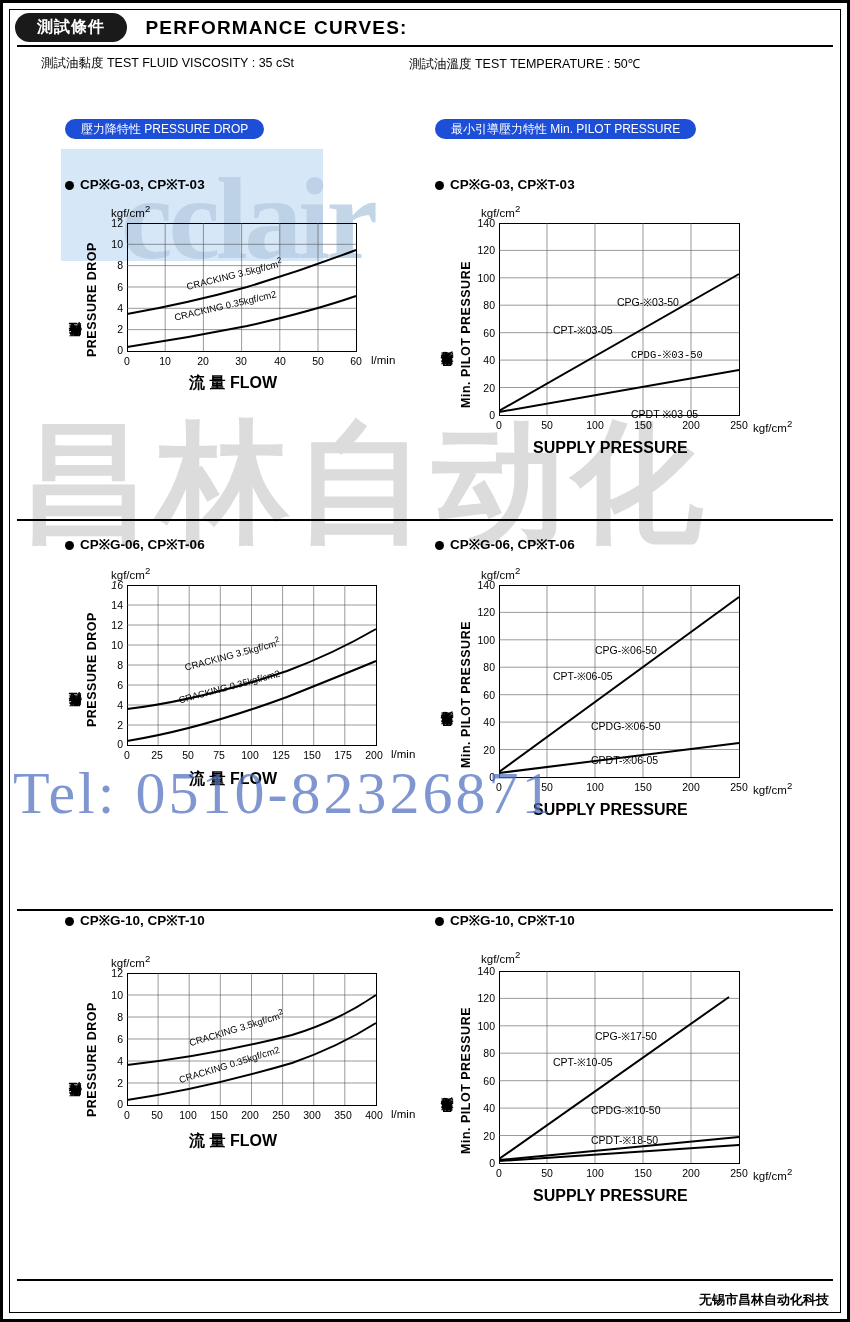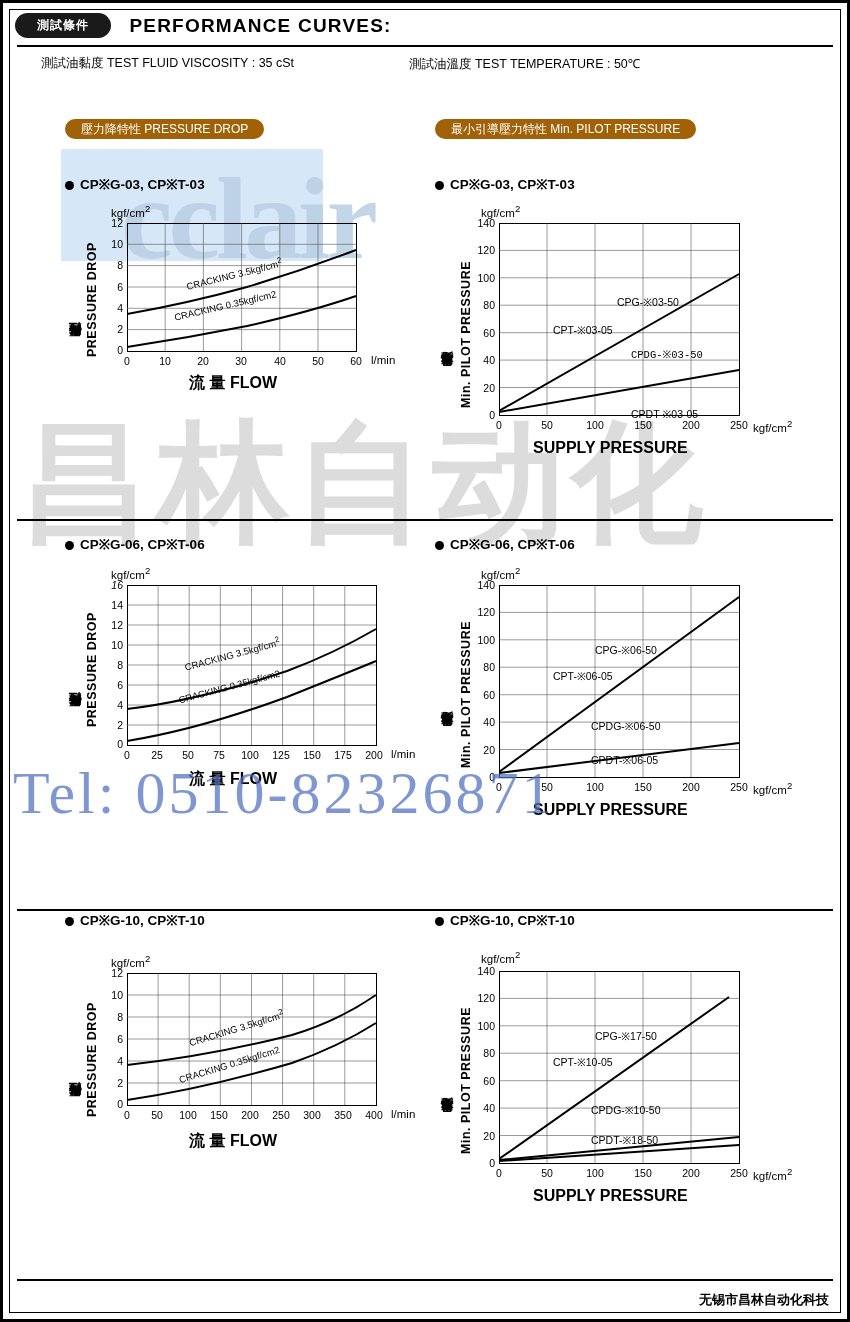--- a/index.html
+++ b/index.html
@@ -23,21 +23,21 @@
   }
   
   #header{
     position:absolute;left:12px;top:10px;width:820px;height:30px;
   }
   .pill{
     display:inline-block;
     background:#1a1a1a;color:#fff;
     border-radius:16px;
     padding:4px 22px;
-    font-size:12px;font-weight:bold;
+    font-size:16px;font-weight:bold;
     letter-spacing:1px;
     vertical-align:middle;
   }
   #header-title{
     display:inline-block;
     font-size:19px;font-weight:bold;
     letter-spacing:1.2px;
     margin-left:14px;
     vertical-align:middle;
     color:#000;
@@ -49,21 +49,21 @@
   #test-conditions{
     position:absolute;left:38px;top:52px;width:780px;height:26px;
     font-size:12.5px;color:#000;
   }
   #test-conditions .tc{position:absolute;top:0;white-space:nowrap;}
   #tc-viscosity{left:0;}
   #tc-temperature{left:368px;}
   
   .tab{
     position:absolute;
-    background:#a16207;color:#fff;
+    background:#1d4ed8;color:#fff;
     border-radius:12px;
     height:20px;line-height:20px;
     font-size:12px;
     padding:0 16px;
     white-space:nowrap;
   }
   #tab-pressure-drop{left:62px;top:116px;}
   #tab-pilot-pressure{left:432px;top:116px;}
 
   

